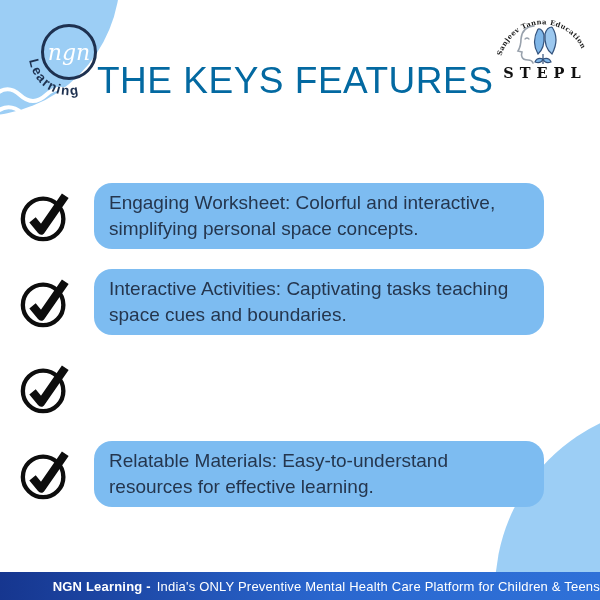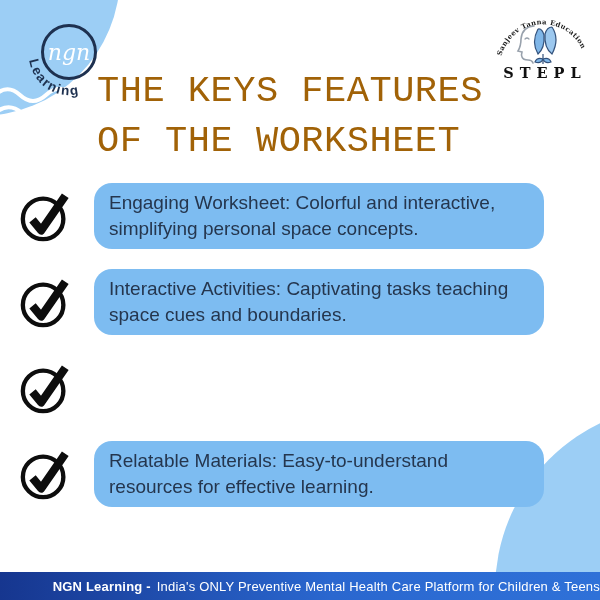--- a/index.html
+++ b/index.html
@@ -14,23 +14,23 @@
     border-radius:50%;background:#9ccef5;z-index:0;
   }
   .circle-br{
     position:absolute;left:495px;top:405px;width:370px;height:370px;
     border-radius:50%;background:#9ccef5;z-index:0;
   }
   .ngn-logo{position:absolute;left:0;top:0;z-index:1;}
   .stepl-logo{position:absolute;left:486px;top:4px;z-index:1;}
 
   .title{
-    position:absolute;left:97px;top:66px;z-index:1;
+    position:absolute;left:97px;top:56px;z-index:1;
     font-size:37px;line-height:50px;letter-spacing:0.5px;
-    color:#a16207;font-weight:400;white-space:nowrap;font-family:Liberation Mono, monospace;
+    color:#0369a1;font-weight:400;white-space:nowrap;
   }
 
   .features{
     position:absolute;left:19px;top:183px;width:574px;z-index:1;
     display:flex;flex-direction:column;gap:20px;
   }
   .feature-row{display:flex;align-items:center;height:66px;}
   .check-wrap{width:54px;height:54px;flex:none;}
   .feature-box{
     margin-left:21px;flex:none;width:450px;box-sizing:border-box;
@@ -82,21 +82,20 @@
     <path d="M 66 23 Q 74 35 66 50 Q 58 44 59 30 Q 61 23 66 23" fill="#9cc8ef"></path>
     <path d="M 57 50 L 57 60" fill="none"></path>
     <path d="M 57 55 q -6 -2 -8 3 q 6 2 8 -3" fill="#7fb6e8"></path>
     <path d="M 57 55 q 6 -2 8 3 q -6 2 -8 -3" fill="#7fb6e8"></path>
   </g>
   <text x="59" y="74" text-anchor="middle" fill="#111111" font-family="DejaVu Serif, serif" font-weight="700" font-size="14.5" letter-spacing="6">STEPL</text>
 </svg>
 
 <div class="title">
   <div>THE KEYS FEATURES</div>
-  <div>OF THE WORKSHEET</div>
 </div>
 
 <div class="features">
 
   <div class="feature-row">
     <svg class="check-wrap" viewBox="0 0 56 56">
       <circle cx="25" cy="31" r="21" fill="none" stroke="#0d0d0d" stroke-width="4.5"></circle>
       <path d="M 14 32 L 23 43 L 48 7" fill="none" stroke="#0d0d0d" stroke-width="8.5" stroke-linejoin="round"></path>
     </svg>
     <div class="feature-box">Engaging Worksheet: Colorful and interactive, simplifying personal space concepts.</div>

